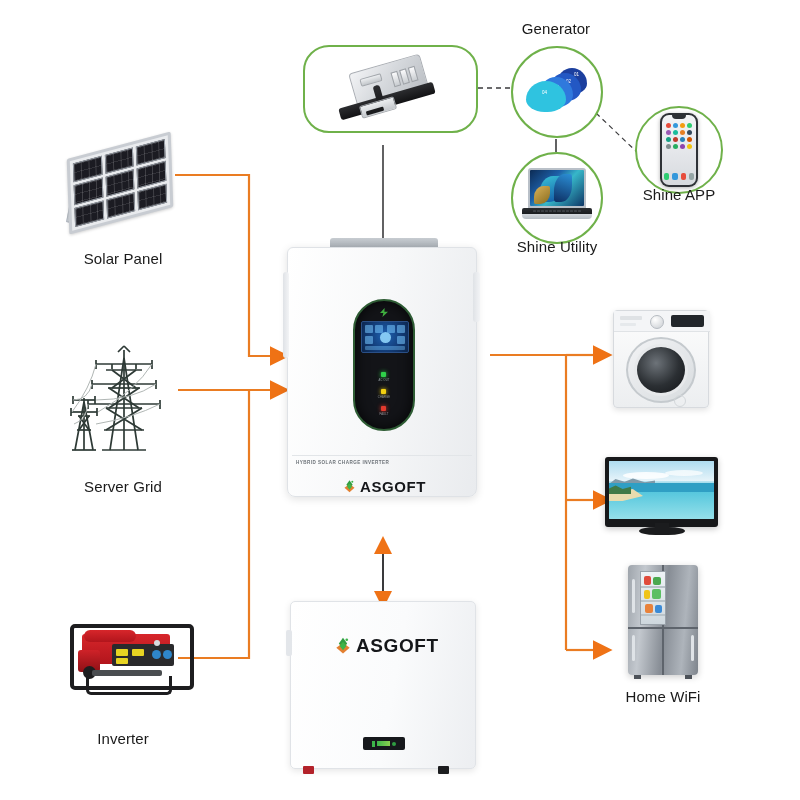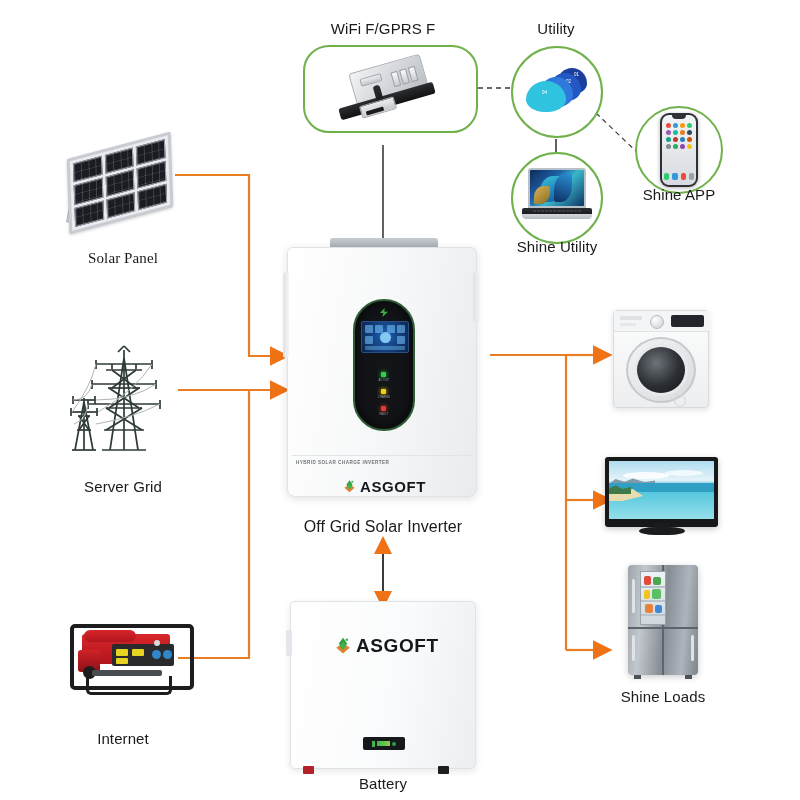--- a/index.html
+++ b/index.html
@@ -313,39 +313,38 @@
 
     <g>
       <path d="M556,139 L556,152" fill="none" stroke="#3a3a3c" stroke-width="1.6"></path>
     </g>
 
     <g>
       <path d="M596,113 L640,155" fill="none" stroke="#3a3a3c" stroke-width="1.2" stroke-dasharray="5,4"></path>
     </g>
   </svg>
 
-  <div class="label" style="left:283px;top:20px;width:200px;">WiFi F/GPRS F</div>
 
   <div class="green-box" style="left:303px;top:45px;width:175px;height:88px;"></div>
 
   <div class="dl" style="left:330px;top:55px;width:125px;height:72px;">
     <div class="dl-main" style="left:22px;top:8px;width:72px;height:36px;"></div>
     <div class="dl-vents" style="left:62px;top:14px;">
       <div class="dl-vent"></div>
         <div class="dl-vent"></div>
         <div class="dl-vent"></div>
     </div>
     <div class="dl-plate" style="left:30px;top:21px;width:20px;height:6px;"></div>
     <div class="dl-base" style="left:8px;top:40px;width:98px;height:12px;"></div>
     <div class="dl-base" style="left:46px;top:30px;width:7px;height:26px;"></div>
     <div class="dl-plate" style="left:30px;top:46px;width:34px;height:11px;"></div>
     <div class="dl-pins" style="left:36px;top:54px;width:18px;height:4px;"></div>
   </div>
 
-  <div class="label" style="left:496px;top:20px;width:120px;">Utility</div>
+  <div class="label" style="left:496px;top:20px;width:120px;">Generator</div>
 
   <div class="green-circle" style="left:511px;top:46px;width:92px;height:92px;"></div>
 
   <div class="cloudstack" style="left:521px;top:62px;width:72px;height:56px;">
     <div class="cl" style="left:36px;top:6px;width:30px;height:26px;background:#1c3f9e;"></div>
     <div class="cl-num" style="left:53px;top:10px;">01</div>
     <div class="cl" style="left:28px;top:11px;width:32px;height:28px;background:#2358c4;"></div>
     <div class="cl-num" style="left:45px;top:17px;">02</div>
     <div class="cl" style="left:18px;top:15px;width:34px;height:30px;background:#2f79dd;"></div>
     <div class="cl-num" style="left:33px;top:23px;">03</div>
@@ -424,21 +423,21 @@
         <div class="cell"></div>
         <div class="cell"></div>
       <div class="cell"></div>
         <div class="cell"></div>
         <div class="cell"></div>
       <div class="cell"></div>
         <div class="cell"></div>
         <div class="cell"></div>
     </div>
   </div>
-  <div class="label" style="left:58px;top:250px;width:130px;font-family:Liberation Serif, serif;">Solar Panel</div>
+  <div class="label" style="left:58px;top:250px;width:130px;">Solar Panel</div>
 
   <svg style="position:absolute;left:62px;top:342px;width:125px;height:120px;" viewBox="0 0 125 120">
     <g stroke="#2e3a36" stroke-width="1.7" fill="none">
 
       <path d="M62,8 L62,108"></path>
       <path d="M48,108 L62,16 L76,108"></path>
       <path d="M40,108 L84,108"></path>
       <path d="M44,28 L80,28"></path>
         <path d="M46,46 L78,46"></path>
         <path d="M44,66 L80,66"></path>
@@ -493,21 +492,21 @@
     <div class="gen-dot" style="left:64px;top:31px;width:12px;height:7px;border-radius:1px;background:#e7d422;"></div>
     <div class="gen-dot" style="left:48px;top:40px;width:12px;height:6px;border-radius:1px;background:#e7d422;"></div>
     <div class="gen-dot" style="left:84px;top:32px;width:9px;height:9px;background:#2f86c9;"></div>
     <div class="gen-dot" style="left:95px;top:32px;width:9px;height:9px;background:#2f86c9;"></div>
     <div class="gen-dot" style="left:86px;top:22px;width:6px;height:6px;background:#d8dbdd;"></div>
     <div class="gen-body" style="left:10px;top:32px;width:22px;height:22px;border-radius:3px;background:linear-gradient(180deg,#cf2228,#8e1016);"></div>
     <div class="gen-dot" style="left:15px;top:48px;width:13px;height:13px;background:#1d1d1f;"></div>
     <div class="gen-panel" style="left:24px;top:52px;width:70px;height:6px;background:#4a4d50;"></div>
     <div class="gen-cage" style="left:18px;top:58px;width:80px;height:16px;border-width:3px;border-radius:0 0 5px 5px;border-top:none;"></div>
   </div>
-  <div class="label" style="left:58px;top:730px;width:130px;">Internet</div>
+  <div class="label" style="left:58px;top:730px;width:130px;">Inverter</div>
 
   <div class="inv-bracket" style="left:330px;top:238px;width:108px;height:9px;"></div>
   <div class="inv-body" style="left:287px;top:247px;width:190px;height:250px;"></div>
   <div class="inv-side" style="left:283px;top:272px;width:6px;height:86px;"></div>
   <div class="inv-side" style="left:473px;top:272px;width:7px;height:50px;"></div>
 
   <div class="inv-screenpod" style="left:353px;top:299px;width:58px;height:128px;">
     <div style="position:absolute;left:25px;top:7px;width:8px;height:9px;
                 background:#3fae3f;clip-path:polygon(58% 0,0 55%,42% 55%,30% 100%,100% 42%,55% 42%);"></div>
     <div class="inv-lcd" style="left:6px;top:20px;width:46px;height:30px;">
@@ -534,21 +533,20 @@
   <div class="brandrow" style="left:342px;top:478px;">
     <svg width="15" height="15" viewBox="0 0 24 24">
       <path d="M12 2 L17 9 L12 16 L7 9 Z" fill="#2f9e41"></path>
       <path d="M12 8 L20 14 L12 21 L4 14 Z" fill="#e0721b" opacity=".9"></path>
       <path d="M12 7 L16 12 L12 17 L8 12 Z" fill="#3cb54a"></path>
       <circle cx="16.5" cy="4.5" r="1.6" fill="#3cb54a"></circle>
     </svg>
     <span class="brandtext">ASGOFT</span>
   </div>
 
-  <div class="label" style="left:283px;top:518px;width:200px;font-size:16px;">Off Grid Solar Inverter</div>
 
   <div class="bat-body" style="left:290px;top:601px;width:186px;height:168px;"></div>
   <div class="bat-tab" style="left:286px;top:630px;width:6px;height:26px;"></div>
 
   <div class="brandrow" style="left:333px;top:635px;">
     <svg width="20" height="20" viewBox="0 0 24 24">
       <path d="M12 2 L17 9 L12 16 L7 9 Z" fill="#2f9e41"></path>
       <path d="M12 8 L20 14 L12 21 L4 14 Z" fill="#e0721b" opacity=".9"></path>
       <path d="M12 7 L16 12 L12 17 L8 12 Z" fill="#3cb54a"></path>
       <circle cx="16.5" cy="4.5" r="1.6" fill="#3cb54a"></circle>
@@ -557,21 +555,20 @@
   </div>
 
   <div class="bat-disp" style="left:363px;top:737px;width:42px;height:13px;">
     <div style="width:3px;height:6px;background:#3cb54a;"></div>
     <div style="width:13px;height:5px;background:linear-gradient(90deg,#3cb54a,#8ad04f);"></div>
     <div style="width:4px;height:4px;background:#2f9e41;border-radius:50%;"></div>
   </div>
   <div class="bat-foot" style="left:303px;top:766px;width:11px;height:8px;background:#b3222a;"></div>
   <div class="bat-foot" style="left:438px;top:766px;width:11px;height:8px;background:#1c1d1f;"></div>
 
-  <div class="label" style="left:293px;top:775px;width:180px;">Battery</div>
 
   <div class="wm-body" style="left:613px;top:310px;width:96px;height:98px;">
     <div class="wm-panel" style="left:0;top:0;width:96px;height:20px;"></div>
     <div class="wm-disp" style="left:57px;top:4px;width:33px;height:12px;"></div>
     <div class="wm-knob" style="left:36px;top:4px;width:12px;height:12px;"></div>
     <div style="position:absolute;left:6px;top:5px;width:22px;height:4px;background:#dfe2e5;border-radius:1px;"></div>
     <div style="position:absolute;left:6px;top:12px;width:16px;height:3px;background:#e6e9ec;border-radius:1px;"></div>
     <div class="wm-door-o" style="left:12px;top:26px;width:66px;height:62px;"></div>
     <div class="wm-door-i" style="left:20px;top:33px;width:48px;height:46px;"></div>
     <div style="position:absolute;left:60px;top:84px;width:10px;height:10px;border-radius:50%;border:1px solid #d3d7da;"></div>
@@ -615,15 +612,15 @@
       <div class="fr-item" style="left:4px;top:32px;width:8px;height:9px;background:#e8823a;"></div>
       <div class="fr-item" style="left:14px;top:33px;width:7px;height:8px;background:#3a8ad6;"></div>
     </div>
     <div class="fr-handle" style="left:14px;top:14px;width:3px;height:34px;"></div>
     <div class="fr-handle" style="left:14px;top:70px;width:3px;height:26px;"></div>
     <div class="fr-handle" style="left:73px;top:70px;width:3px;height:26px;"></div>
     <div class="fr-foot" style="left:16px;top:110px;width:7px;height:4px;"></div>
     <div class="fr-foot" style="left:67px;top:110px;width:7px;height:4px;"></div>
   </div>
 
-  <div class="label" style="left:598px;top:688px;width:130px;">Shine Loads</div>
+  <div class="label" style="left:598px;top:688px;width:130px;">Home WiFi</div>
 
 </div>
 
 </body></html>

